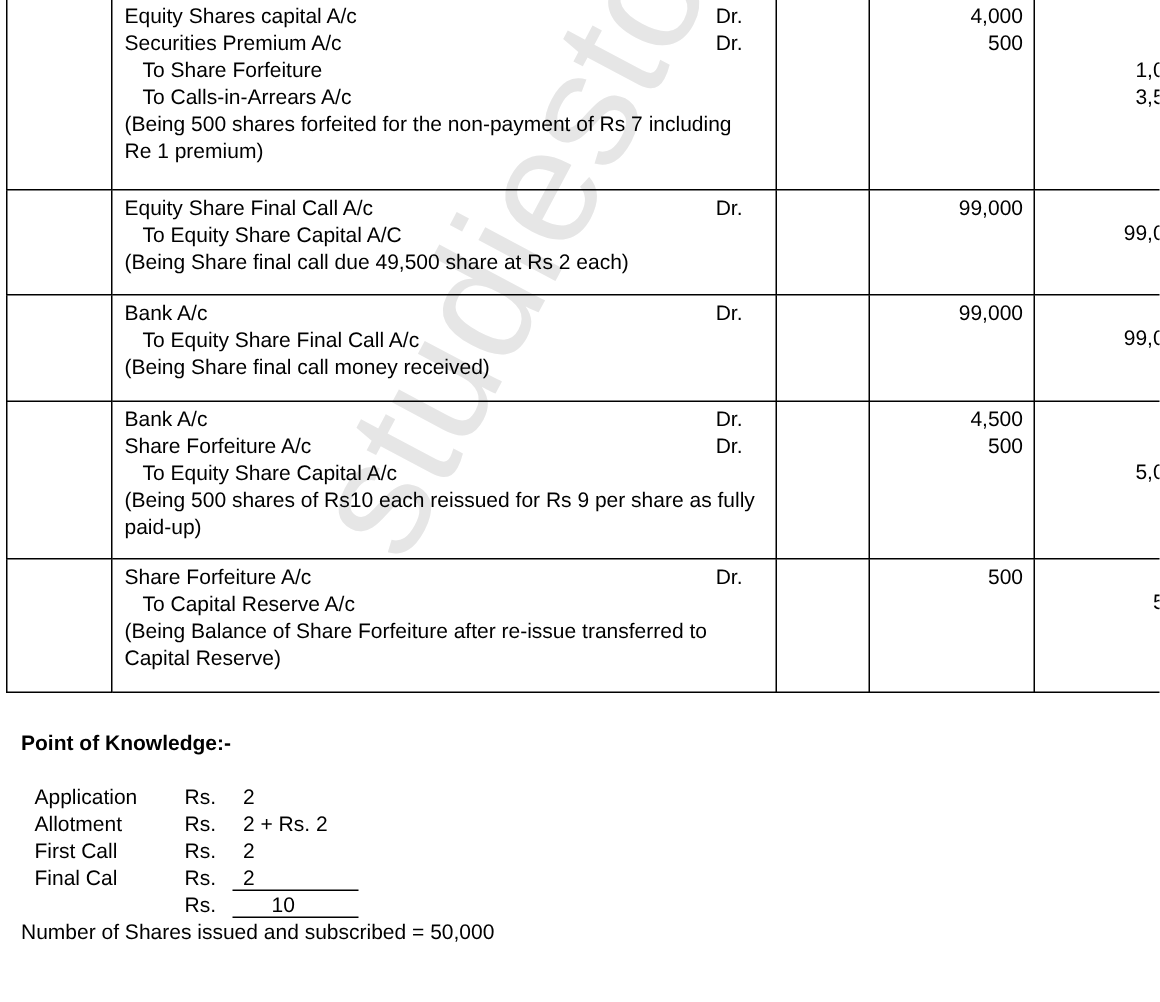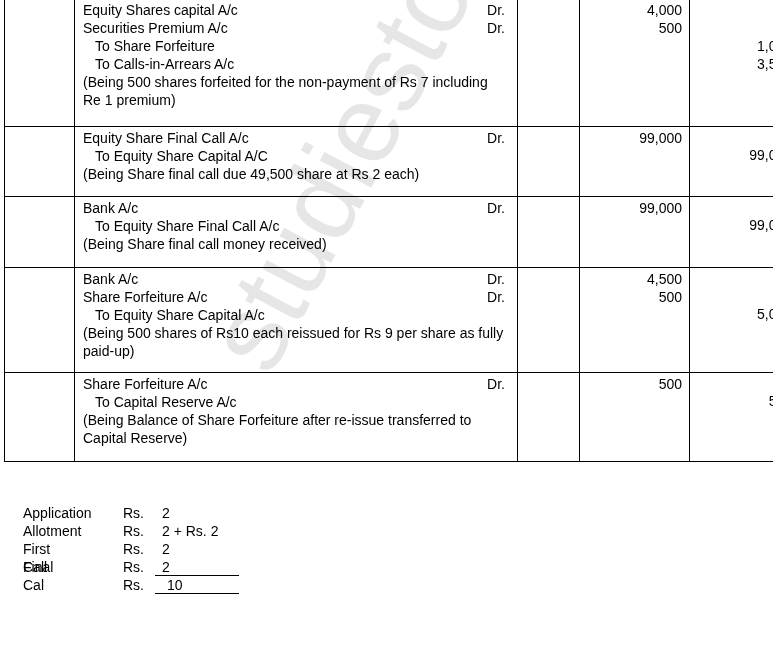--- a/index.html
+++ b/index.html
@@ -6,21 +6,21 @@
   body { width:773px; height:668px; position:relative; overflow:hidden;
          font-family:"Liberation Sans", sans-serif; font-size:14px; color:#000; }
   .journal { position:absolute; left:4px; top:-2px; width:766px; border-collapse:collapse; table-layout:fixed; }
   .journal td { border:1.5px solid #000; vertical-align:top; padding:0; }
   .journal td.date { width:69px; }
   .journal td.part { width:426px; padding:2px 8px 0 8px; }
   .journal td.lf { width:61px; }
   .journal td.dr { width:102px; text-align:right; padding:2px 7px 0 0; }
   .journal td.cr { width:102px; text-align:right; padding:2px 7px 0 0; }
   .line { height:18px; line-height:18px; white-space:nowrap; position:relative; }
-  .line .dr-mark { position:absolute; right:4px; top:0; }
+  .line .dr-mark { position:absolute; right:14px; top:0; }
   .indent { padding-left:12px; }
   .narr { white-space:normal; line-height:18px; }
   .notes { position:absolute; left:14px; top:486px; line-height:18px; }
   .bold { font-weight:bold; }
   .gap { height:18px; }
   .inst-row { height:18px; line-height:18px; position:relative; }
   .inst-label { position:absolute; left:9px; }
   .inst-rs { position:absolute; left:109px;text-align:center; }
   .inst-val { position:absolute; left:148px; white-space:nowrap; }
   .u-line { position:absolute; left:141px; width:84px; border-top:1.5px solid #000; }
@@ -124,20 +124,21 @@
       <div class="line">500</div>
     </td>
     <td class="cr">
       <div class="line" style="margin-top:17px;">500</div>
     </td>
   </tr>
 </tbody>
   </table>
 
 <div class="notes">
+  <div class="bold">Point of Knowledge:-</div>
   <div class="gap"></div>
 
   <div class="inst-row">
     <span class="inst-label">Application</span>
     <span class="inst-rs">Rs.</span>
     <span class="inst-val">2</span>
   </div>
   <div class="inst-row">
     <span class="inst-label">Allotment</span>
     <span class="inst-rs">Rs.</span>
@@ -149,16 +150,17 @@
     <span class="inst-val">2</span>
   </div>
   <div class="inst-row">
     <span class="inst-label">Final Cal</span>
     <span class="inst-rs">Rs.</span>
     <span class="inst-val">2</span>
     <span class="u-line" style="top:17px;"></span>
   </div>
   <div class="inst-row">
     <span class="inst-rs">Rs.</span>
-    <span class="inst-val" style="left:153px;">10</span>
+    <span class="inst-val" style="left:167px;">10</span>
     <span class="u-line" style="top:17px;"></span>
   </div>
+  <div>Number of Shares issued and subscribed = 50,000</div>
 </div>
 
 </body></html>

